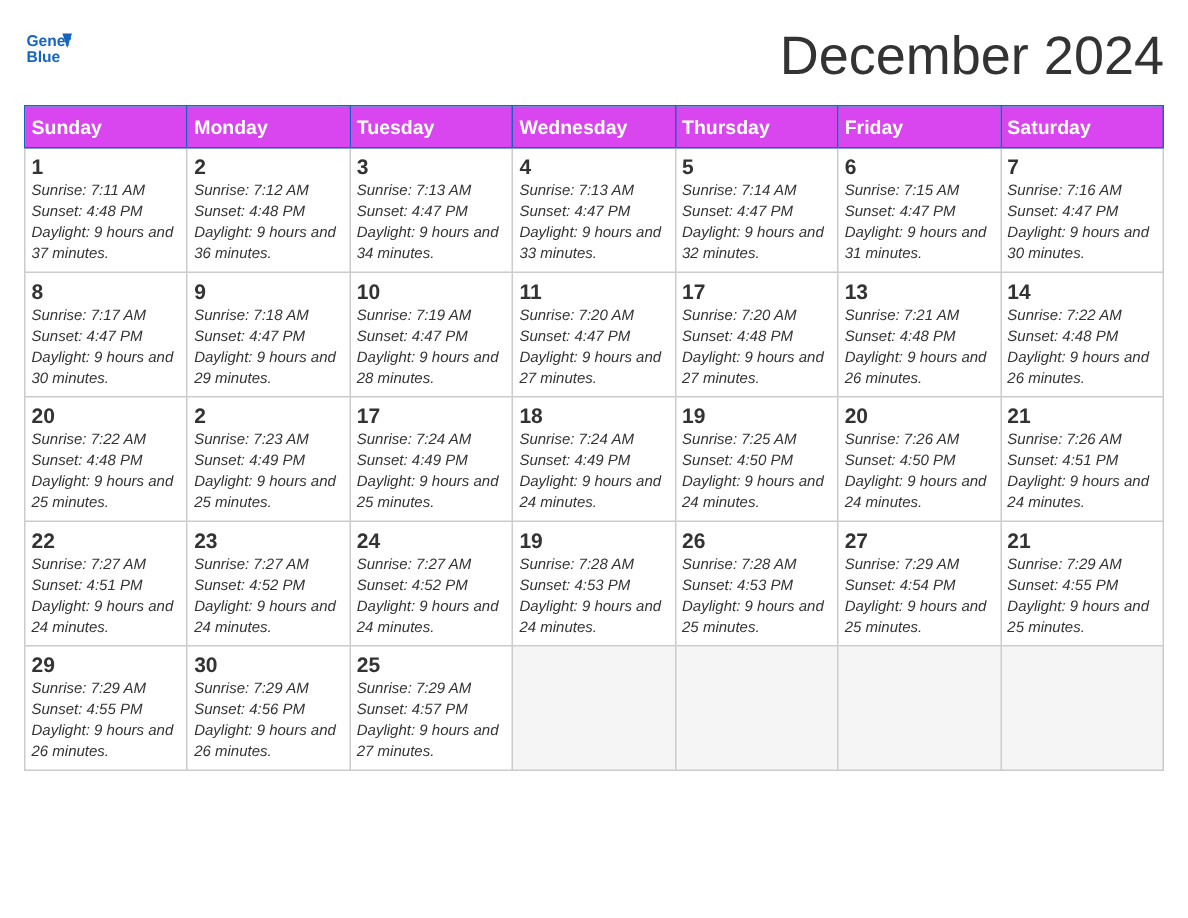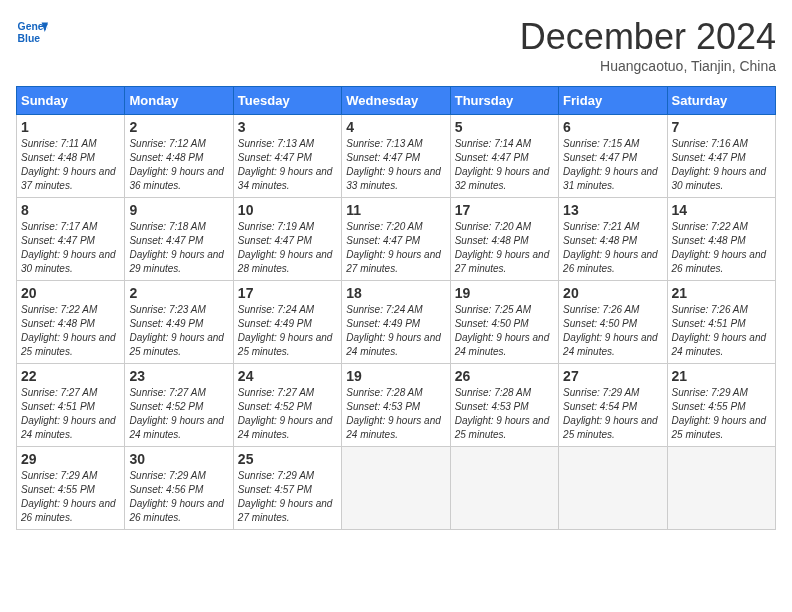--- a/index.html
+++ b/index.html
@@ -19,39 +19,39 @@
     .logo {
       display: flex;
       align-items: center;
       gap: 4px;
     }
     .logo-icon {
       width: 32px;
       height: 32px;
     }
     .title-block {
-      text-align: right;
+      text-align: center;
       margin-left: 44px;
     }
     .month-title {
       font-size: 36px;
       font-weight: 300;
       color: #333;
     }
     .location {
       font-size: 14px;
       color: #555;
     }
     table {
       width: 100%;
       border-collapse: collapse;
       table-layout: fixed;
     }
     th {
-      background: #3b82f6;
+      background: #d946ef;
       color: #fff;
       padding: 6px 4px;
       font-size: 13px;
       font-weight: bold;
       text-align: left;
       border: 1px solid #1565c0;
     }
     td {
       border: 1px solid #ccc;
       vertical-align: top;
@@ -82,21 +82,20 @@
 <div class="header">
   <div class="logo">
     <svg class="logo-icon" viewBox="0 0 40 40">
       <text x="2" y="18" font-size="13" font-weight="bold" fill="#1565c0">General</text>
       <text x="2" y="32" font-size="13" font-weight="bold" fill="#1565c0">Blue</text>
       <polygon points="32,8 40,8 36,20" fill="#1565c0"></polygon>
     </svg>
   </div>
   <div class="title-block">
     <div class="month-title">December 2024</div>
-    <div class="location">Huangcaotuo, Tianjin, China</div>
   </div>
 </div>
 
 <table>
   <thead>
     <tr id="thead-row">
         <th>Sunday</th>
         <th>Monday</th>
         <th>Tuesday</th>
         <th>Wednesday</th>

